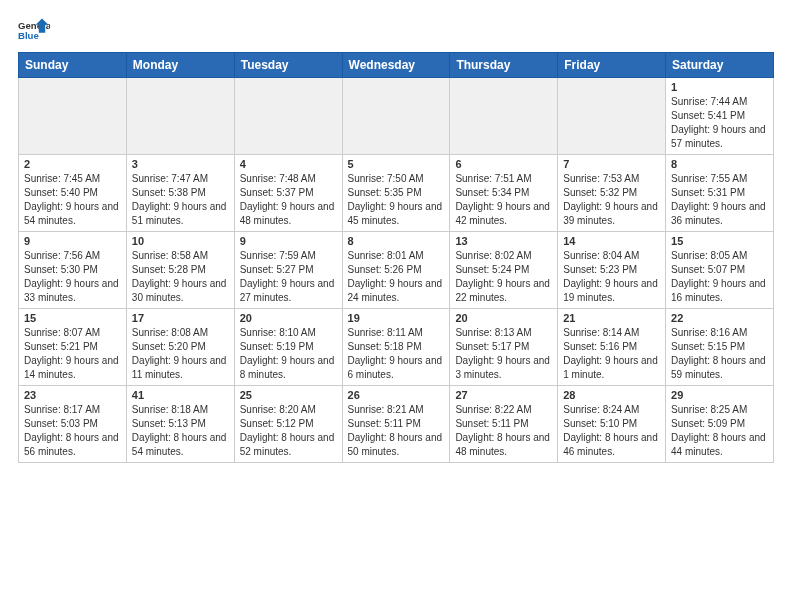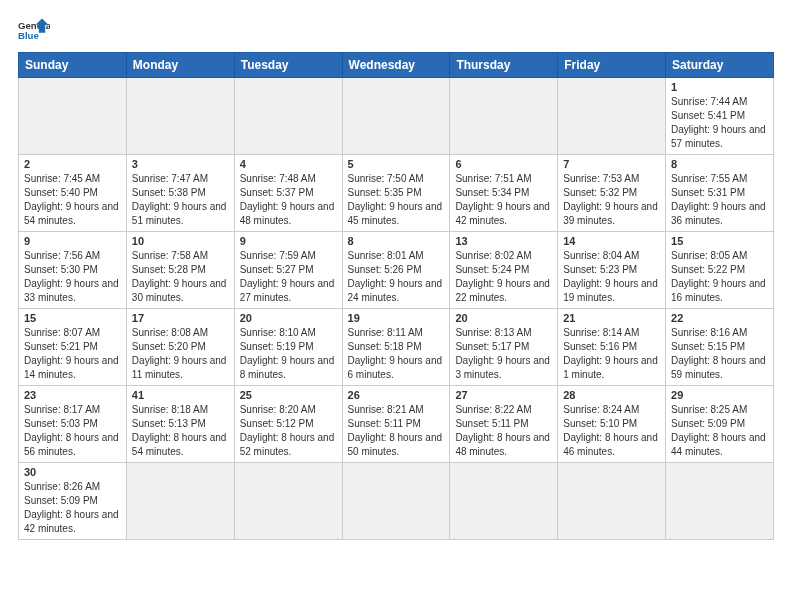--- a/index.html
+++ b/index.html
@@ -182,21 +182,21 @@
         <tr>
           <td>
             <span class="day-num">9</span>
             <div class="day-info">Sunrise: 7:56 AM
 Sunset: 5:30 PM
 Daylight: 9 hours
 and 33 minutes.</div>
           </td>
           <td>
             <span class="day-num">10</span>
-            <div class="day-info">Sunrise: 7:58 AM
+            <div class="day-info">Sunrise: 8:58 AM
 Sunset: 5:28 PM
 Daylight: 9 hours
 and 30 minutes.</div>
           </td>
           <td>
             <span class="day-num">9</span>
             <div class="day-info">Sunrise: 7:59 AM
 Sunset: 5:27 PM
 Daylight: 9 hours
 and 27 minutes.</div>
@@ -218,21 +218,21 @@
           <td>
             <span class="day-num">14</span>
             <div class="day-info">Sunrise: 8:04 AM
 Sunset: 5:23 PM
 Daylight: 9 hours
 and 19 minutes.</div>
           </td>
           <td>
             <span class="day-num">15</span>
             <div class="day-info">Sunrise: 8:05 AM
-Sunset: 5:22 PM
+Sunset: 5:07 PM
 Daylight: 9 hours
 and 16 minutes.</div>
           </td>
         </tr>
         <tr>
           <td>
             <span class="day-num">15</span>
             <div class="day-info">Sunrise: 8:07 AM
 Sunset: 5:21 PM
 Daylight: 9 hours
@@ -324,31 +324,16 @@
 Daylight: 8 hours
 and 46 minutes.</div>
           </td>
           <td>
             <span class="day-num">29</span>
             <div class="day-info">Sunrise: 8:25 AM
 Sunset: 5:09 PM
 Daylight: 8 hours
 and 44 minutes.</div>
           </td>
-        </tr>
-        <tr>
-          <td>
-            <span class="day-num">30</span>
-            <div class="day-info">Sunrise: 8:26 AM
-Sunset: 5:09 PM
-Daylight: 8 hours
-and 42 minutes.</div>
-          </td>
-          <td class="empty"></td>
-          <td class="empty"></td>
-          <td class="empty"></td>
-          <td class="empty"></td>
-          <td class="empty"></td>
-          <td class="empty"></td>
         </tr>
       </tbody>
   </table>
 </div>
 
 </body></html>

